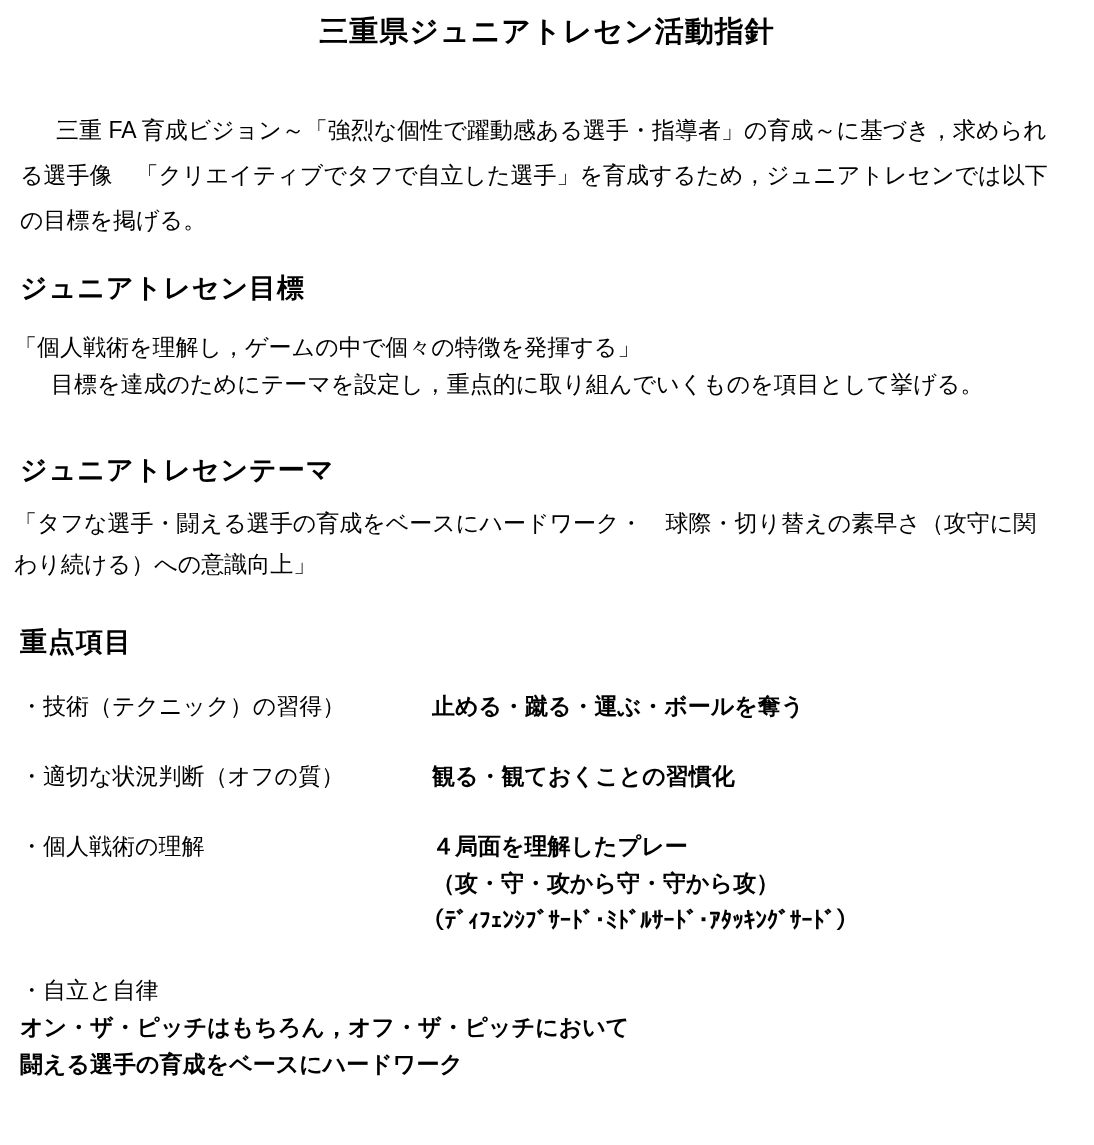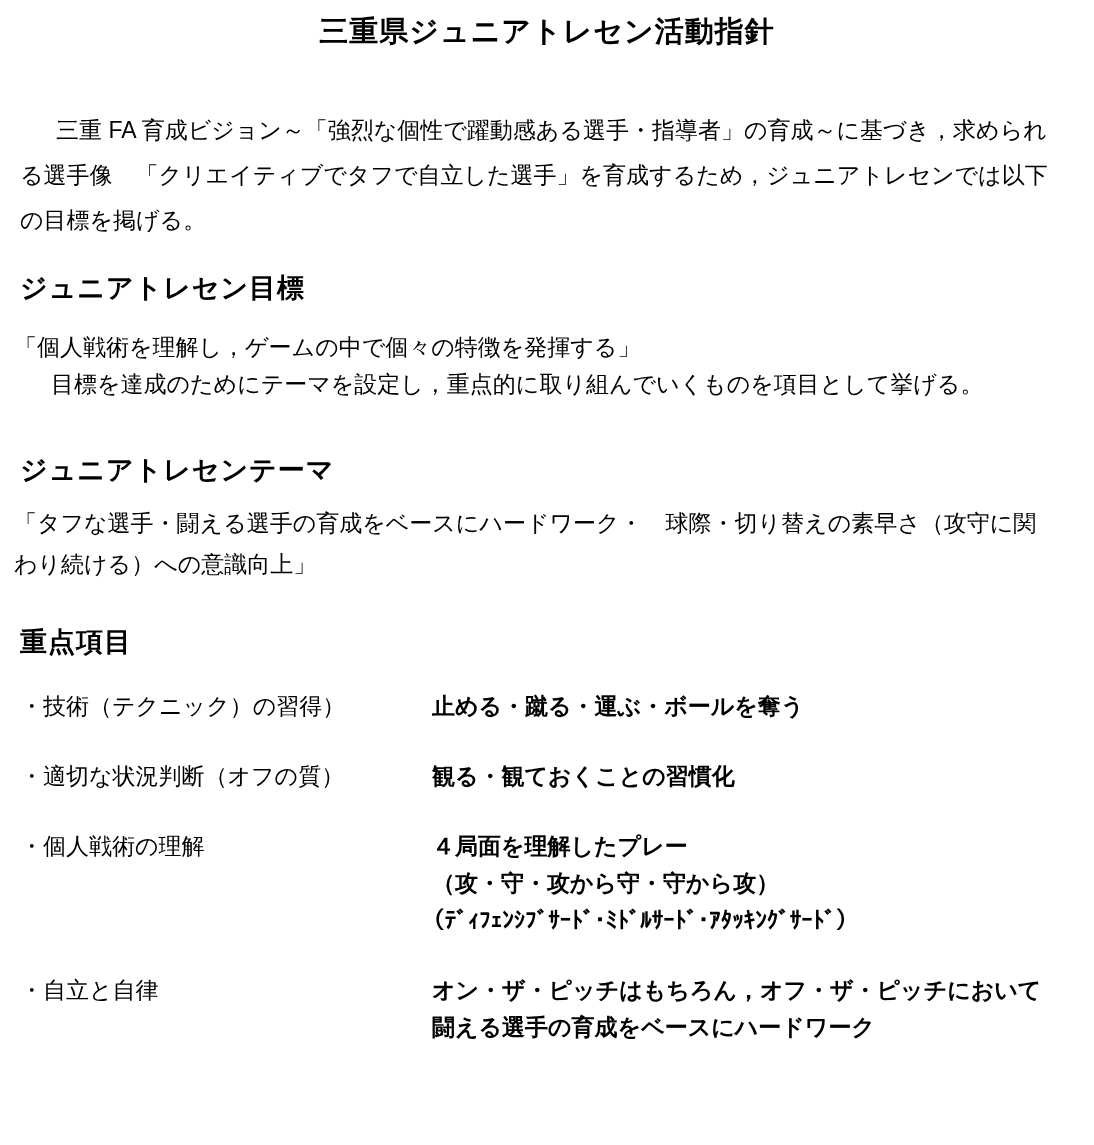--- a/index.html
+++ b/index.html
@@ -63,21 +63,21 @@
   }
   .rows {
     margin: 29px 16px 0 20px;
     font-size: 23px;
   }
   .row {
     display: flex;
     align-items: flex-start;
     margin-bottom: 33px;
   }
-  .row:last-child { margin-bottom: 2px; }
+  .row:last-child { margin-bottom: 2px; flex-direction: column; }
   .row .label {
     flex: none;
     width: 412px;
     line-height: 37px;
   }
   .row .desc {
     flex: 1;
     line-height: 37px;
     font-weight: bold;
   }

